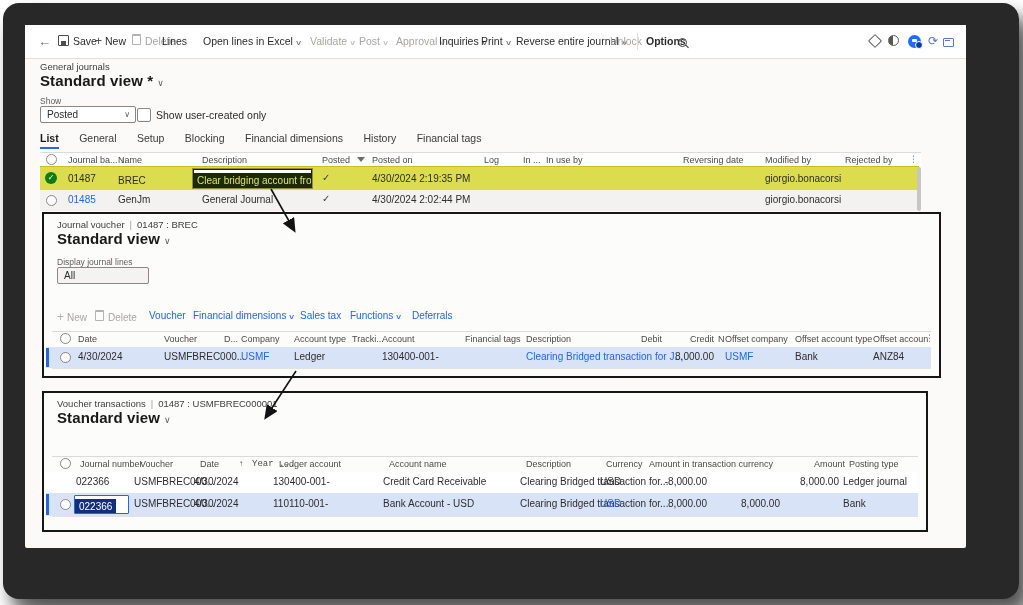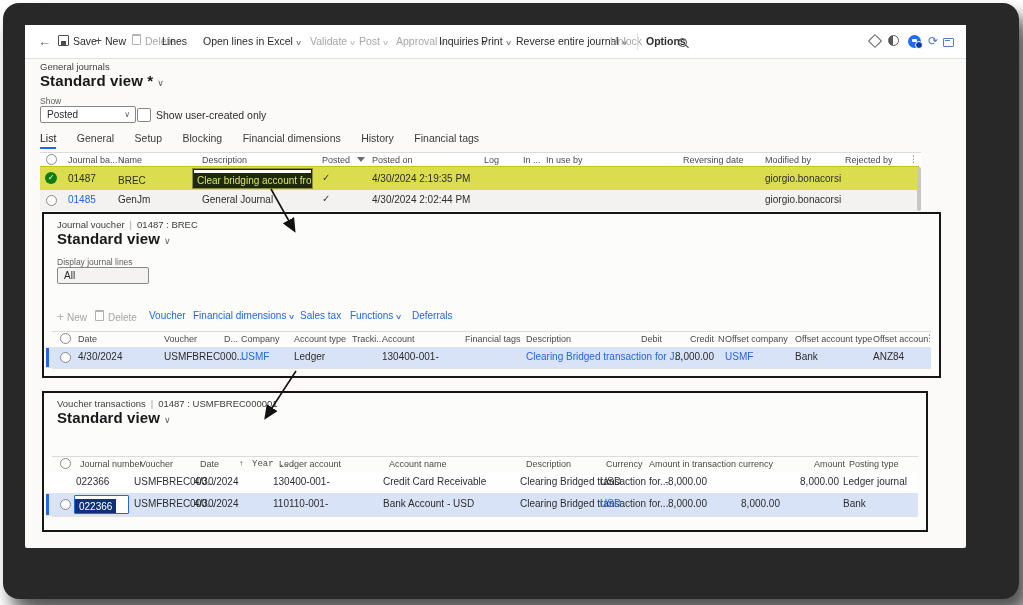--- a/index.html
+++ b/index.html
@@ -38,21 +38,21 @@
   .cap{font-size:9.5px;color:#3d3d3d;white-space:nowrap;}
   .cap .sep{color:#a0a0a0;margin:0 5px;}
   .ptitle{font-size:15px;font-weight:700;color:#181818;white-space:nowrap;letter-spacing:.1px;}
   .tchev{font-size:9px;color:#5a5a5a;margin-left:4px;font-weight:400;}
   .flabel{font-size:8.5px;color:#5f5d5b;}
   .combo{position:absolute;border:1px solid #8a8886;border-radius:2px;background:#fff;font-size:10px;color:#2b2b2b;line-height:15px;padding-left:6px;}
   .combo .cchev{position:absolute;right:5px;top:0;font-size:8px;color:#5f5d5b;}
   .cbox{position:absolute;width:12px;height:12px;border:1px solid #8a8886;border-radius:2px;background:#fff;}
   .tabs{position:absolute;white-space:nowrap;}
   .tab{display:inline-block;font-size:10.5px;color:#3b3a39;margin-right:16px;padding-bottom:3px;}
-  .tab.active{color:#1b1b1b;font-weight:400;border-bottom:2px solid #2266e3;}
+  .tab.active{color:#1b1b1b;font-weight:700;border-bottom:2px solid #2266e3;}
 
   
   .hc{position:absolute;font-size:9px;color:#4c4a48;white-space:nowrap;}
   .cell{position:absolute;font-size:10px;color:#2e2d2c;white-space:nowrap;}
   .link{color:#2266e3;}
   .radio{position:absolute;width:9px;height:9px;border:1px solid #8a8886;border-radius:50%;background:#fff;}
   .checkcircle{position:absolute;width:12px;height:12px;border-radius:50%;background:#107c10;color:#fff;font-size:8px;line-height:12px;text-align:center;}
   .check{font-size:10px;color:#3a3a3a;}
   .hline{position:absolute;height:1px;background:#dddbd9;}
   .sorticon{font-size:8px;color:#4c4a48;}

